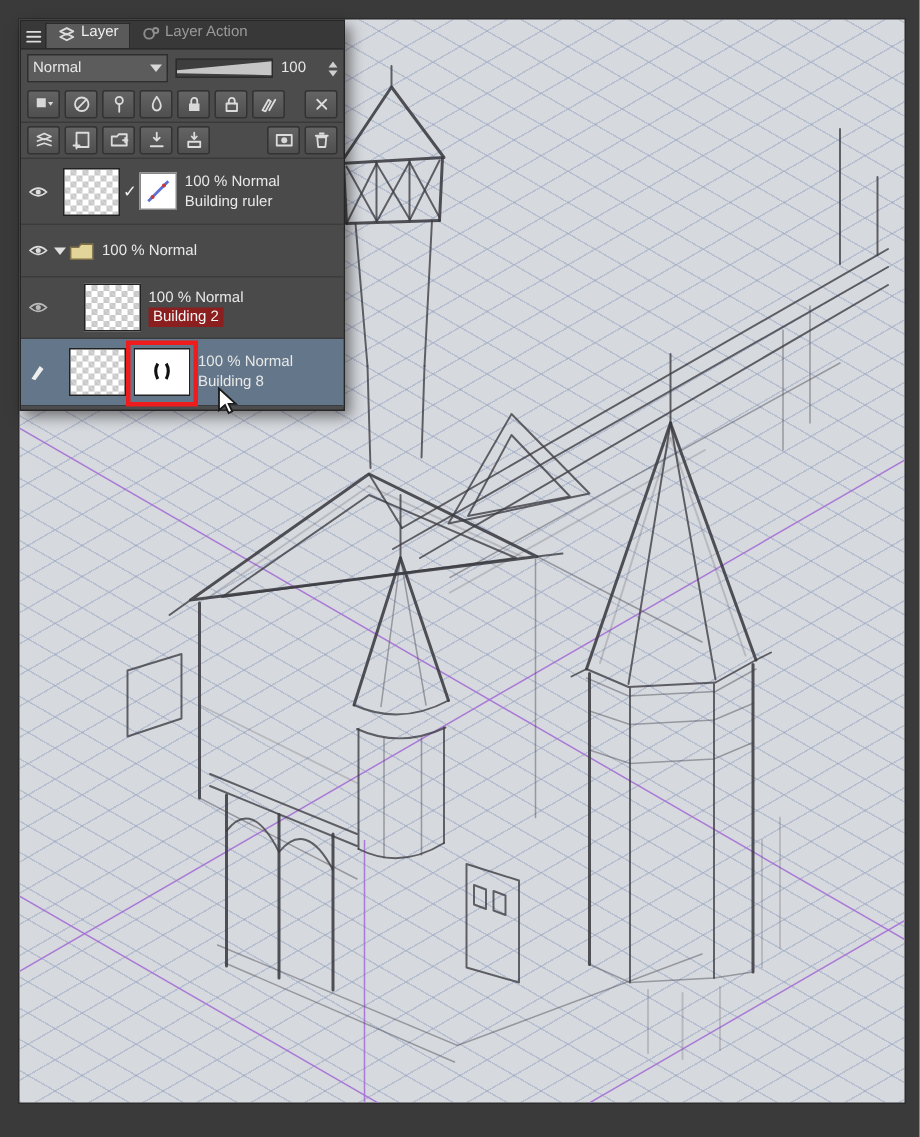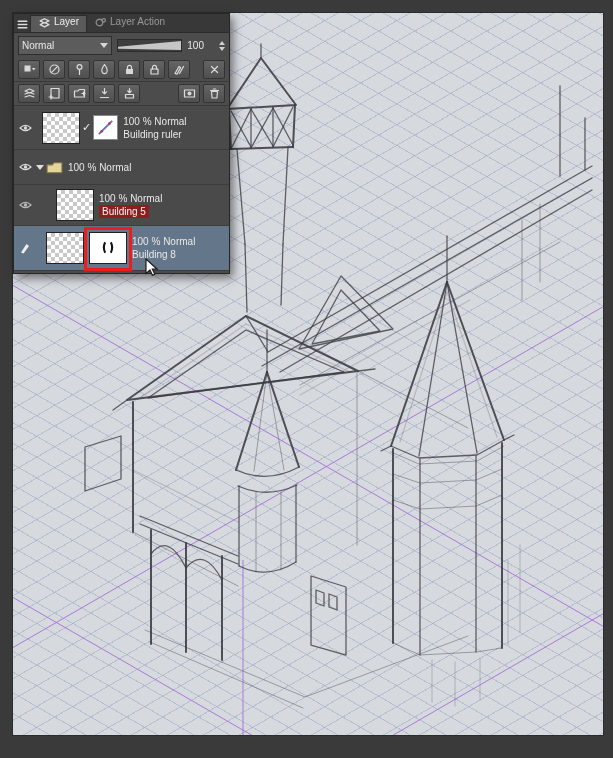--- a/index.html
+++ b/index.html
@@ -357,21 +357,21 @@
         <span class="eyecol">
           <svg class="ic" viewBox="0 0 14 10" style="width:13px;height:10px;stroke:#b9b9b9">
             <path d="M1,5 Q7,-0.5 13,5 Q7,10.5 1,5 Z"></path>
               <circle cx="7" cy="5" r="1.8" fill="#b9b9b9" stroke="none"></circle>
             </svg>
         </span>
         <span style="width:22px;flex:none"></span>
         <span class="thumb"></span>
         <div class="txtcol">
           <div class="l1">100 % Normal</div>
-          <div class="l1"><span class="chip">Building 5</span></div>
+          <div class="l1"><span class="chip">Building 2</span></div>
         </div>
       </div>
 
       <div class="lrow sel" style="height:44px;">
         <span class="eyecol">
           <svg class="ic" viewBox="0 0 12 12" style="width:12px;height:12px">
             <path d="M2,10.5 L7.5,2 L10,4 L4.5,11.5 Z" fill="#efefef" stroke="none"></path>
             </svg>
         </span>
         <span style="width:12px;flex:none"></span>

